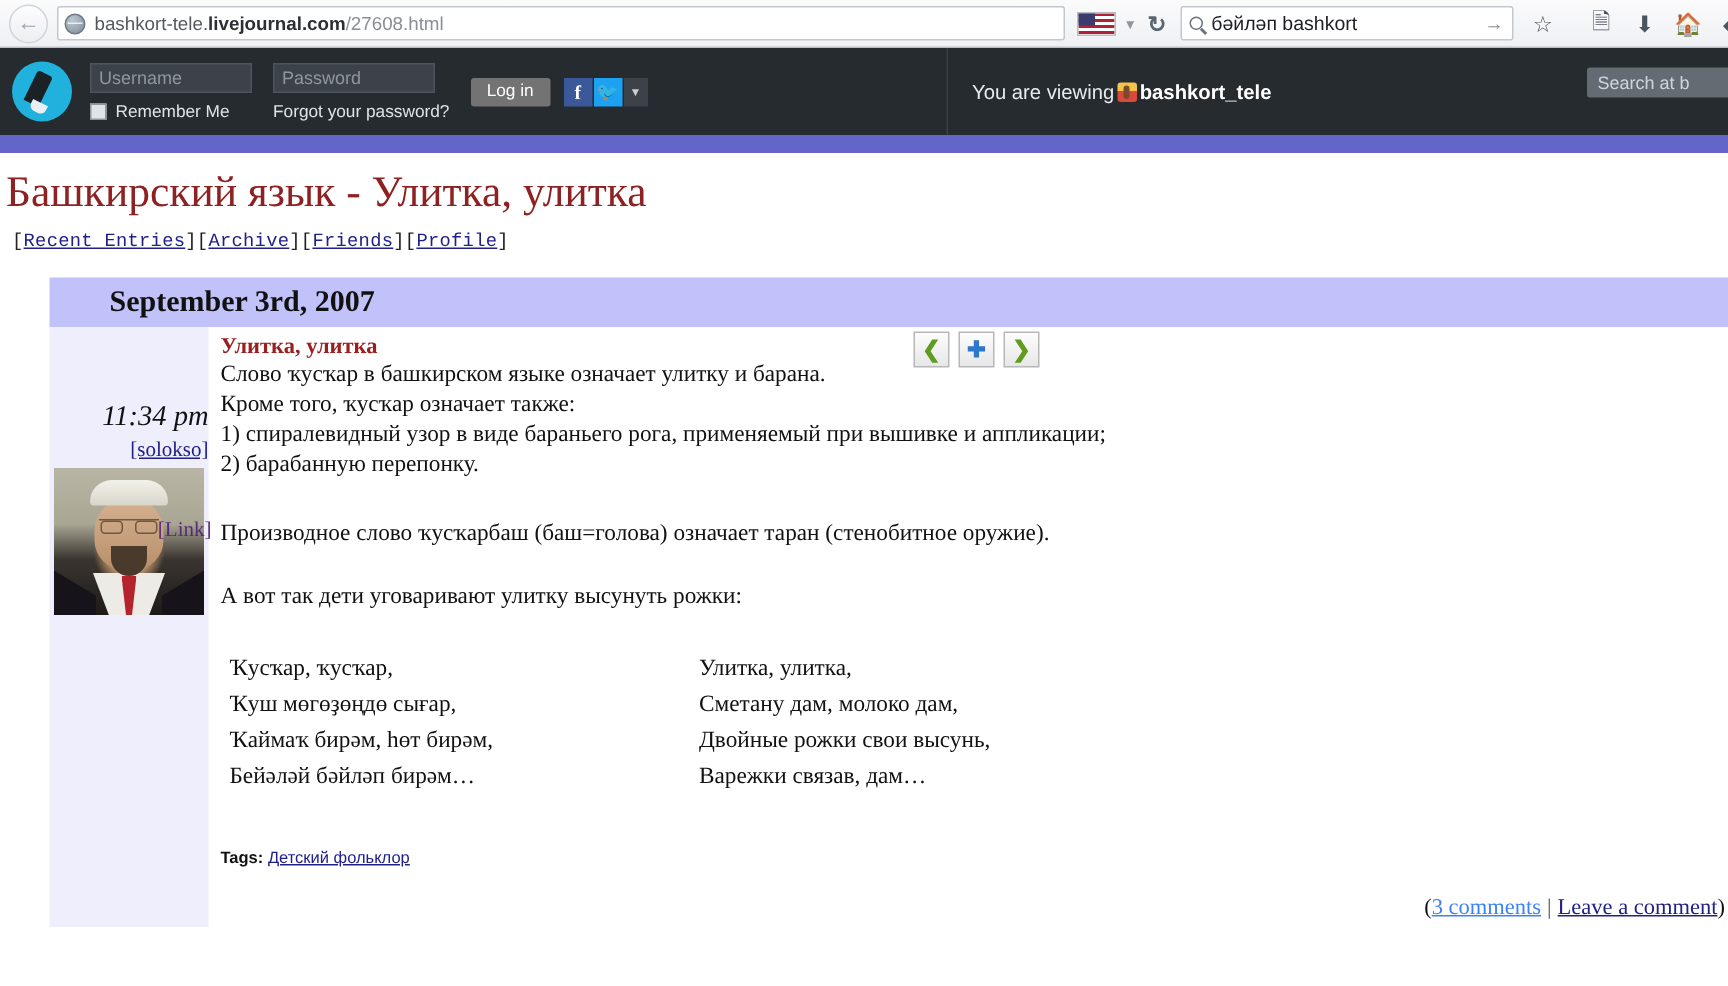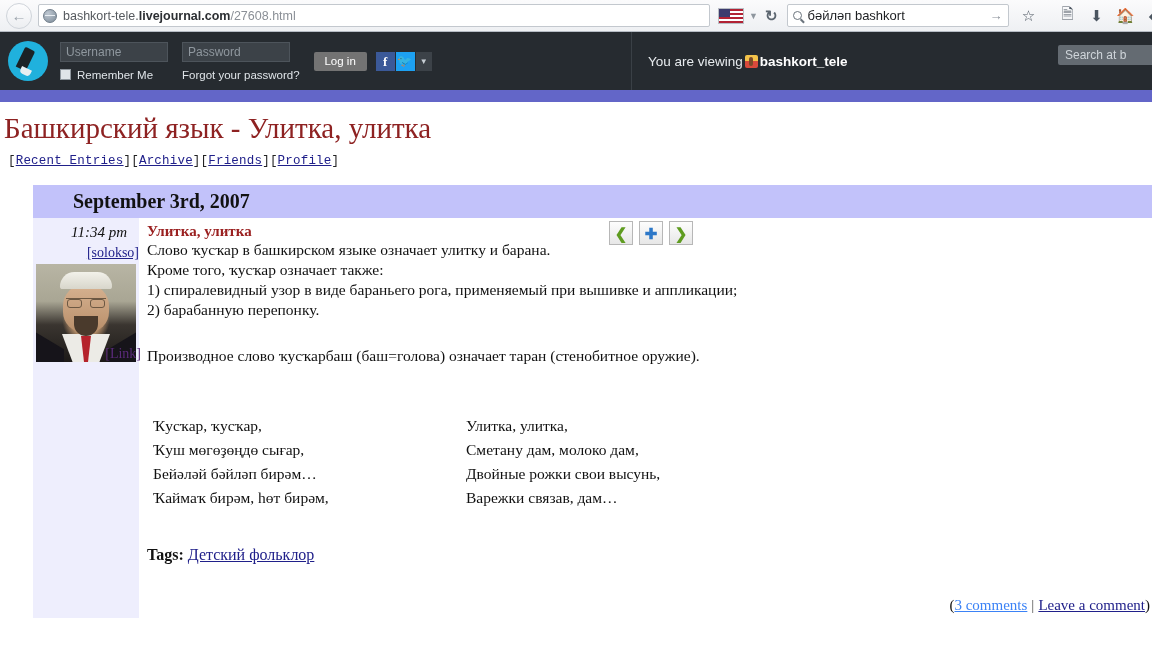--- a/index.html
+++ b/index.html
@@ -231,24 +231,25 @@
   #entry-side {
     width: 106px;
     background: #eeeefd;
     flex: 0 0 106px;
     padding-top: 6px;
     position: relative;
   }
   .meta-time {
     font-family: "Liberation Serif", serif;
     font-style: italic;
-    font-size: 15px;
+    font-size: 19px;
     color: #111;
     text-align: right;
-    padding-right: 12px;
+    padding-right: 0;
+    margin-top: 43px;
   }
   .meta-user {
     font-family: "Liberation Serif", serif;
     font-size: 14px;
     text-align: right;
     padding-right: 0;
     margin-top: 4px;
   }
   .meta-user a { color: #20208a; text-decoration: underline; }
   .userpic {
@@ -364,22 +365,22 @@
     line-height: 24px;
     color: #111;
     gap: 48px;
   }
   #poem .col { width: 265px; }
   #poem .col2 { width: 300px; }
 
   #tags-row {
     margin-top: 36px;
     padding-left: 8px;
-    font-family: Liberation Serif, serif;
-    font-size: 16px;
+    font-family: Liberation Sans, sans-serif;
+    font-size: 11px;
     color: #111;
   }
   #tags-row b { font-weight: 700; }
   #tags-row a { color: #20208a; text-decoration: underline; }
 
   #comments-row {
     position: absolute;
     right: 2px;
     bottom: 4px;
     font-family: "Liberation Serif", serif;
@@ -499,27 +500,28 @@
           <p>2) барабанную перепонку.</p>
         </div>
 
         <div class="link-row">
           <div class="link-tag"><a>[Link]</a></div>
           <div class="body-text">Производное слово ҡусҡарбаш (баш=голова) означает таран (стенобитное оружие).</div>
         </div>
 
         <div class="para-gap"></div>
 
+        <div class="body-text">А вот так дети уговаривают улитку высунуть рожки:</div>
 
         <div id="poem">
           <div class="col">
             <div>Ҡусҡар, ҡусҡар,</div>
             <div>Ҡуш мөгөҙөңдө сығар,</div>
+            <div>Ҡаймаҡ бирәм, һөт бирәм,</div>
             <div>Бейәләй бәйләп бирәм…</div>
-            <div>Ҡаймаҡ бирәм, һөт бирәм,</div>
           </div>
           <div class="col2">
             <div>Улитка, улитка,</div>
             <div>Сметану дам, молоко дам,</div>
             <div>Двойные рожки свои высунь,</div>
             <div>Варежки связав, дам…</div>
           </div>
         </div>
 
         <div id="tags-row"><b>Tags:</b> <a>Детский фольклор</a></div>

